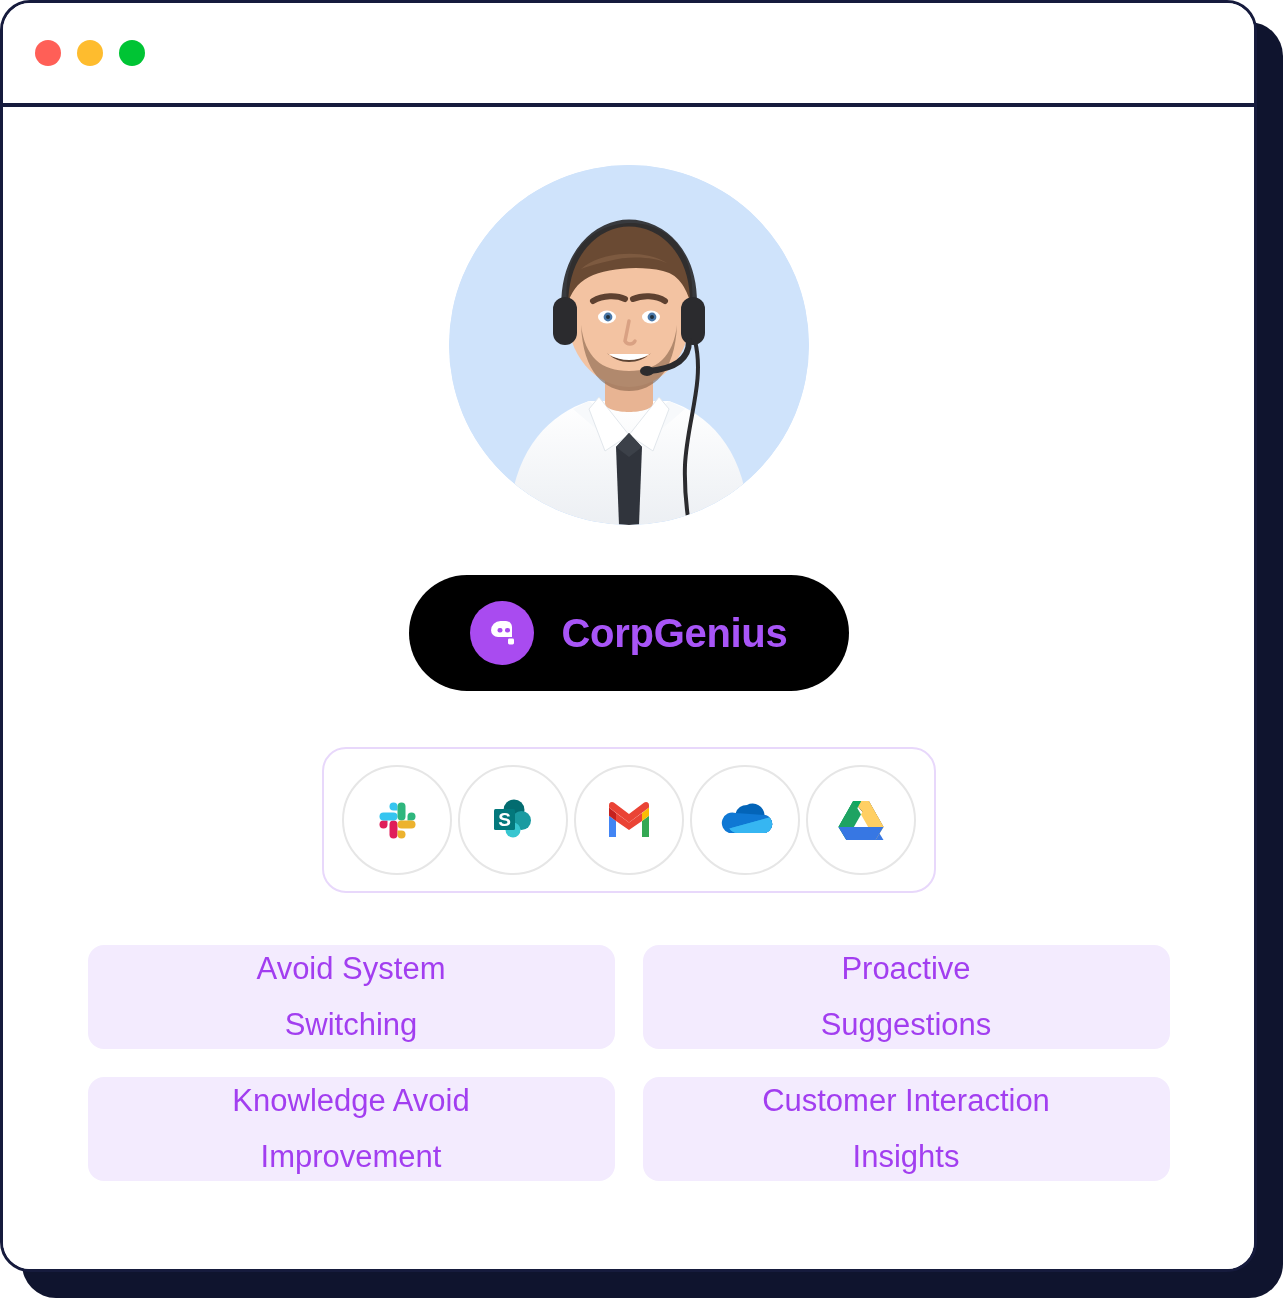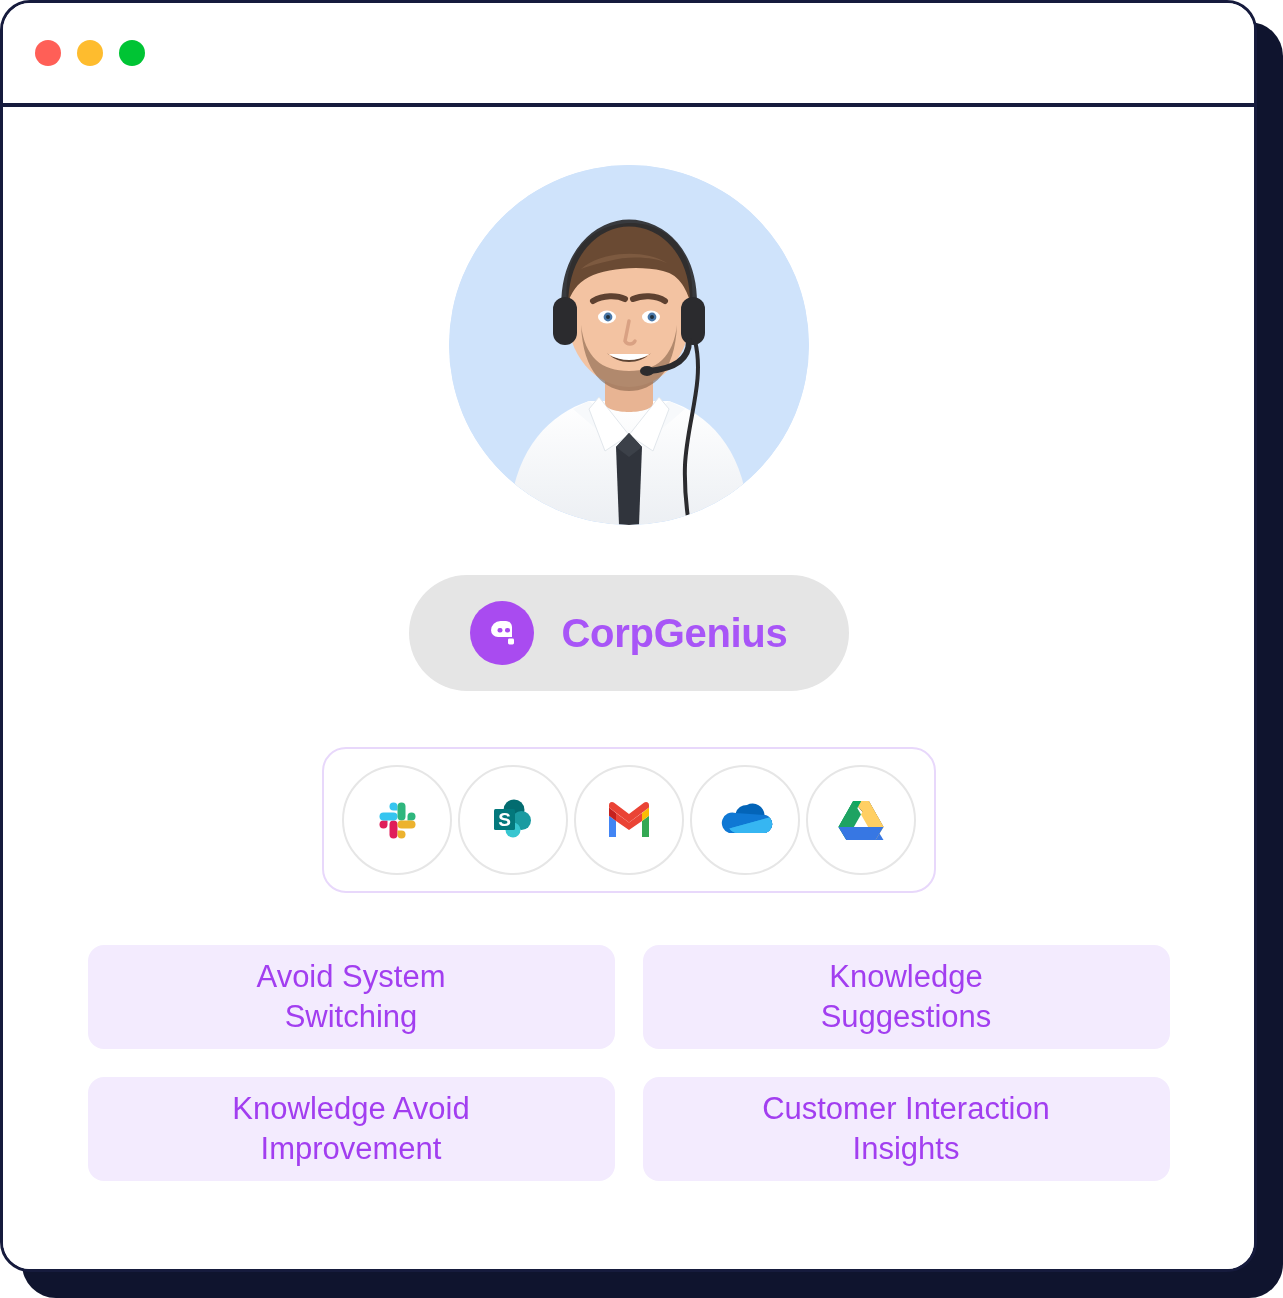--- a/index.html
+++ b/index.html
@@ -91,21 +91,21 @@
     flex: 0 0 auto;
   }
   .avatar svg { display: block; width: 100%; height: 100%; }
 
   
   .brand-pill {
     margin-top: 50px;
     height: 116px;
     min-width: 440px;
     padding: 0 58px;
-    background: #e5e5e5;
+    background: #000000;
     border-radius: 58px;
     display: flex;
     align-items: center;
     justify-content: center;
     gap: 28px;
     box-sizing: border-box;
   }
   .brand-logo {
     width: 64px;
     height: 64px;
@@ -164,21 +164,21 @@
     border-radius: 16px;
     display: flex;
     align-items: center;
     justify-content: center;
     text-align: center;
     padding: 0 20px;
     box-sizing: border-box;
   }
   .card-label {
     font-size: 31px;
-    line-height: 40px;
+    line-height: 56px;
     color: #a23ef0;
     white-space: pre-line;
   }
 </style>
 </head>
 <body>
 
 <div class="stage">
 
   <div class="frame-shadow"></div>
@@ -340,21 +340,21 @@
         </span>
 
       </div>
 
       <div class="cards">
         <div class="card">
           <span class="card-label">Avoid System
 Switching</span>
         </div>
         <div class="card">
-          <span class="card-label">Knowledge
+          <span class="card-label">Proactive
 Suggestions</span>
         </div>
         <div class="card">
           <span class="card-label">Knowledge Avoid
 Improvement</span>
         </div>
         <div class="card">
           <span class="card-label">Customer Interaction
 Insights</span>
         </div>

